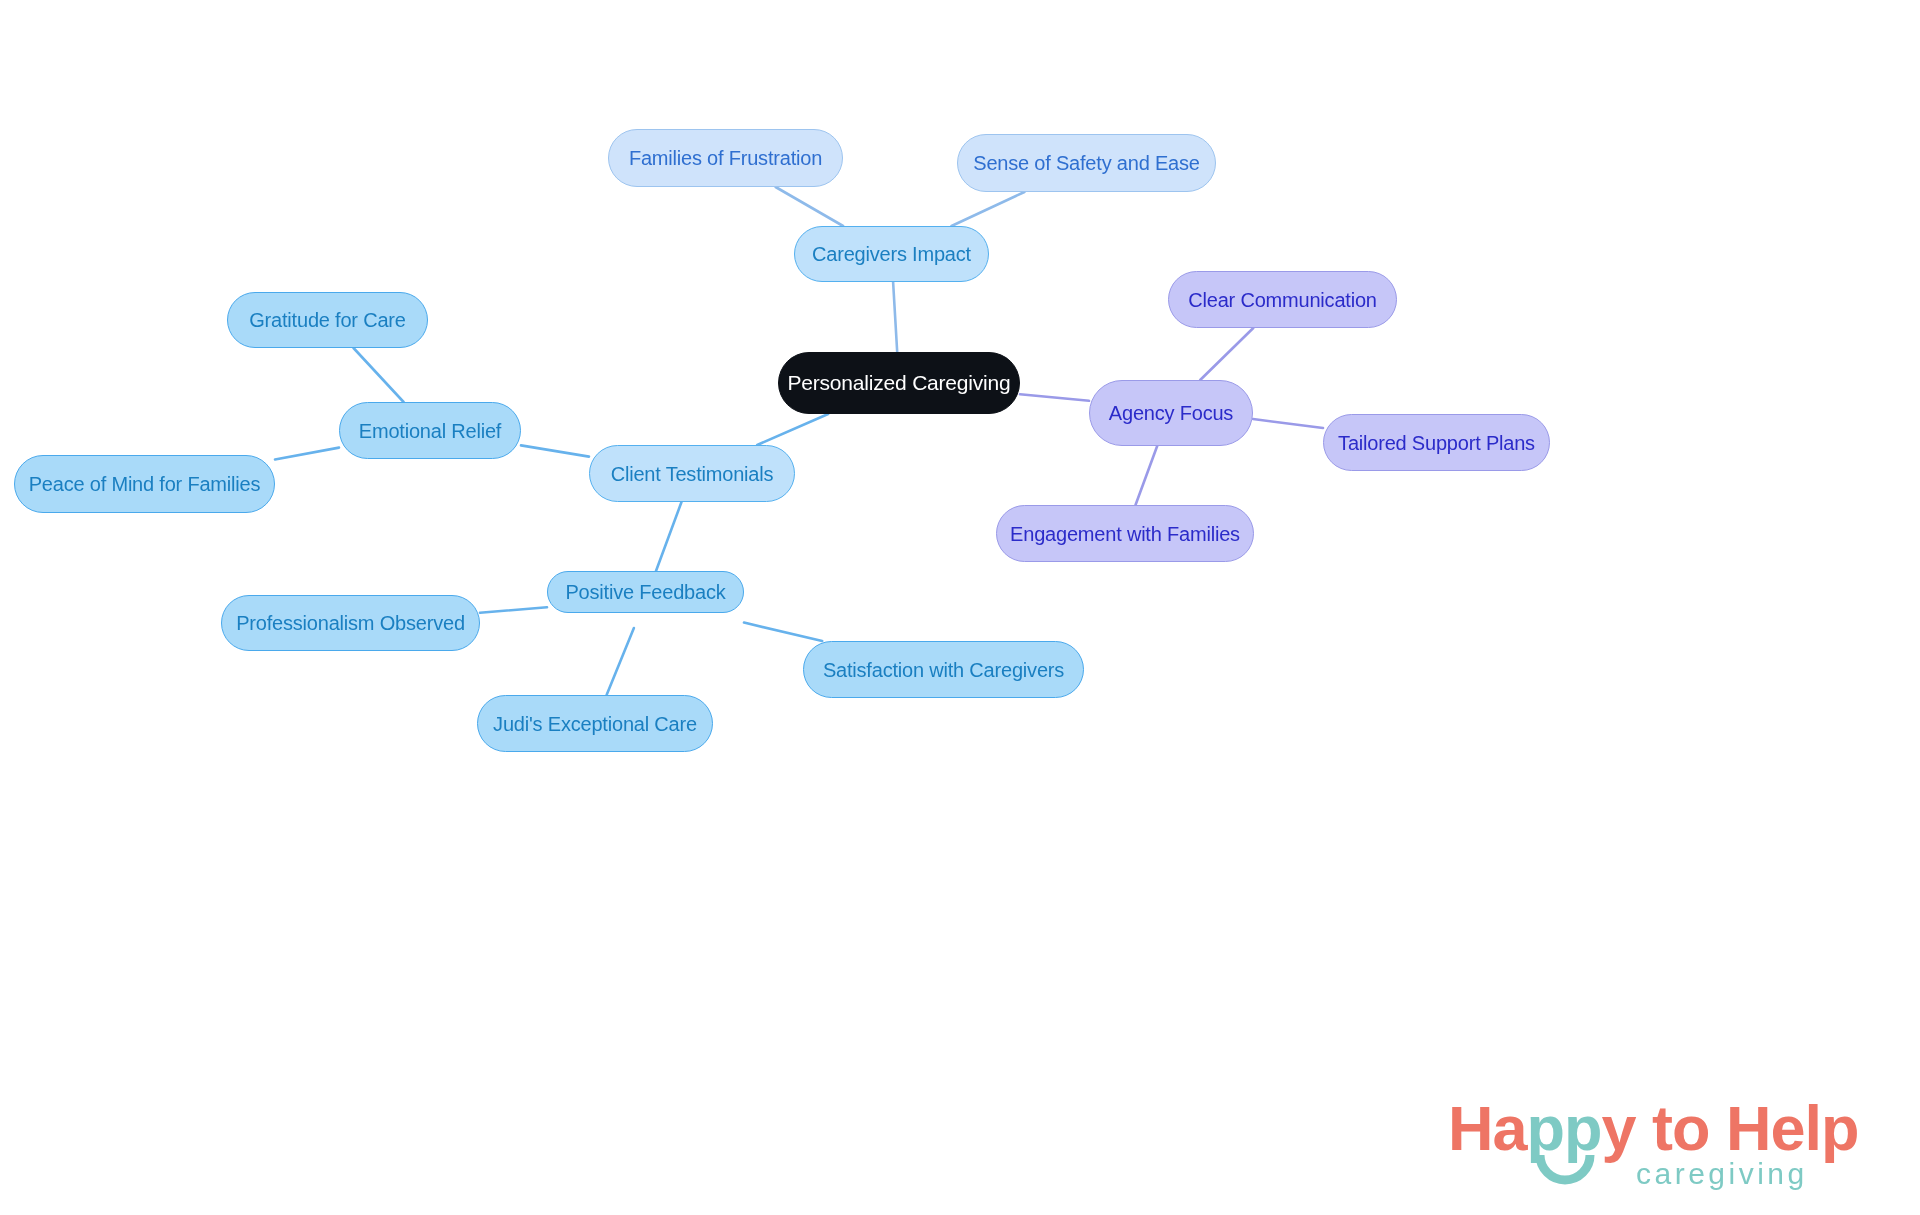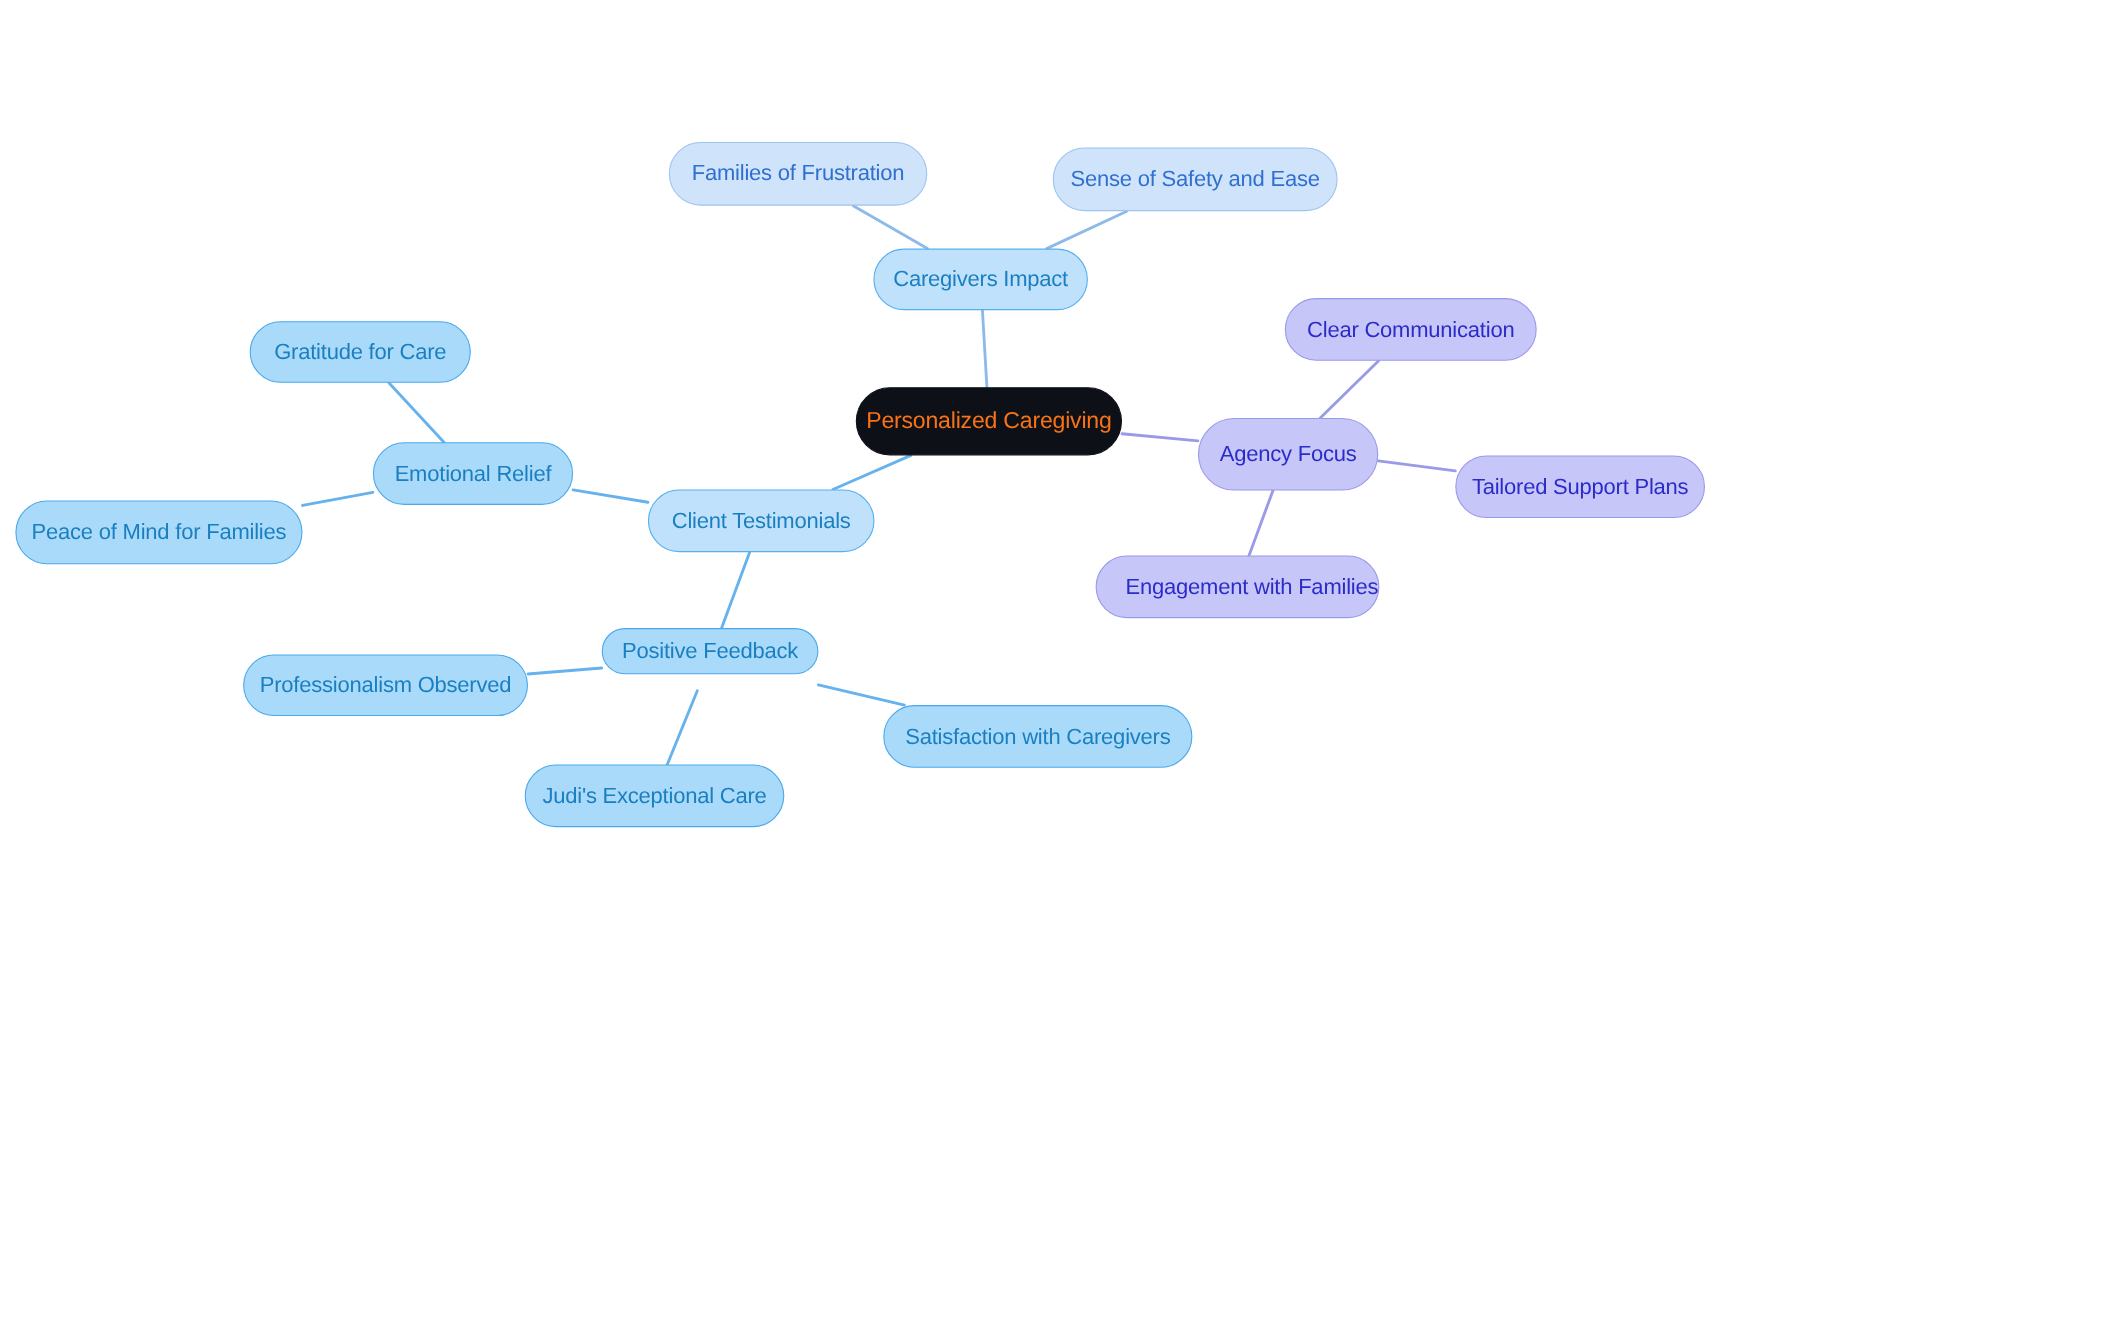--- a/index.html
+++ b/index.html
@@ -144,21 +144,21 @@
       <line x1="547.0" y1="607.3" x2="480.0" y2="612.7" stroke="#67b2ec" stroke-width="2.6" stroke-linecap="round"></line>
       <line x1="633.9" y1="628.0" x2="606.6" y2="695.0" stroke="#67b2ec" stroke-width="2.6" stroke-linecap="round"></line>
       <line x1="744.0" y1="622.6" x2="822.2" y2="641.0" stroke="#67b2ec" stroke-width="2.6" stroke-linecap="round"></line>
       <line x1="1020.0" y1="394.3" x2="1089.0" y2="400.8" stroke="#9a9ae8" stroke-width="2.6" stroke-linecap="round"></line>
       <line x1="1200.2" y1="380.0" x2="1253.3" y2="328.0" stroke="#9a9ae8" stroke-width="2.6" stroke-linecap="round"></line>
       <line x1="1253.0" y1="419.0" x2="1323.0" y2="428.0" stroke="#9a9ae8" stroke-width="2.6" stroke-linecap="round"></line>
       <line x1="1160.5" y1="437.0" x2="1135.5" y2="505.0" stroke="#9a9ae8" stroke-width="2.6" stroke-linecap="round"></line>
     </svg>
 
   <div id="nodes">
-      <div class="node root" style="left: 778px; top: 352px; width: 242px; height: 62px; background: rgb(13, 17, 23); color: #f97316;">
+      <div class="node root" style="left: 778px; top: 352px; width: 242px; height: 62px; background: rgb(13, 17, 23); color: #ffffff;">
         <span class="label">Personalized Caregiving</span>
       </div>
       <div class="node blue-branch" style="left: 794px; top: 226px; width: 195px; height: 56px; background: rgb(191, 225, 251); border-color: rgb(84, 176, 239); color: rgb(26, 127, 193);">
         <span class="label">Caregivers Impact</span>
       </div>
       <div class="node blue-pale" style="left: 608px; top: 129px; width: 235px; height: 58px; background: rgb(207, 227, 251); border-color: rgb(157, 196, 239); color: rgb(47, 111, 208);">
         <span class="label">Families of Frustration</span>
       </div>
       <div class="node blue-pale" style="left: 957px; top: 134px; width: 259px; height: 58px; background: rgb(207, 227, 251); border-color: rgb(157, 196, 239); color: rgb(47, 111, 208);">
         <span class="label">Sense of Safety and Ease</span>
@@ -189,19 +189,28 @@
       </div>
       <div class="node purple-branch" style="left: 1089px; top: 380px; width: 164px; height: 66px; background: rgb(198, 198, 248); border-color: rgb(154, 154, 232); color: rgb(43, 43, 201);">
         <span class="label">Agency Focus</span>
       </div>
       <div class="node purple-leaf" style="left: 1168px; top: 271px; width: 229px; height: 57px; background: rgb(198, 198, 248); border-color: rgb(154, 154, 232); color: rgb(43, 43, 201);">
         <span class="label">Clear Communication</span>
       </div>
       <div class="node purple-leaf" style="left: 1323px; top: 414px; width: 227px; height: 57px; background: rgb(198, 198, 248); border-color: rgb(154, 154, 232); color: rgb(43, 43, 201);">
         <span class="label">Tailored Support Plans</span>
       </div>
-      <div class="node purple-leaf" style="left: 996px; top: 505px; width: 258px; height: 57px; background: rgb(198, 198, 248); border-color: rgb(154, 154, 232); color: rgb(43, 43, 201); justify-content: flex-end;">
+      <div class="node purple-leaf" style="left: 996px; top: 505px; width: 258px; height: 57px; background: rgb(198, 198, 248); border-color: rgb(154, 154, 232); color: rgb(43, 43, 201);">
         <span class="label">Engagement with Families</span>
       </div>
     </div>
 
+  <div id="logo">
+    <div class="logo-main">
+      <span class="logo-coral">Ha</span><span class="logo-teal">pp</span><span class="logo-coral">y</span><span class="logo-coral"> to Help</span>
+    </div>
+    <svg id="logo-smile" width="62" height="44" viewBox="0 0 62 44" xmlns="http://www.w3.org/2000/svg">
+      <path d="M6 2 A25 25 0 0 0 56 2" fill="none" stroke="#7ecac4" stroke-width="9" stroke-linecap="butt"></path>
+    </svg>
+    <div class="logo-sub">caregiving</div>
+  </div>
 
 </div>
 
 </body></html>

